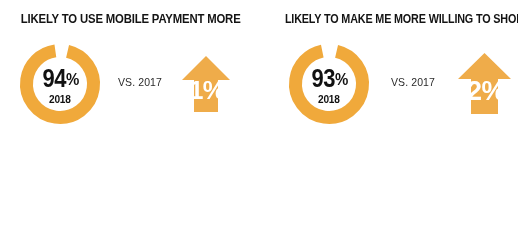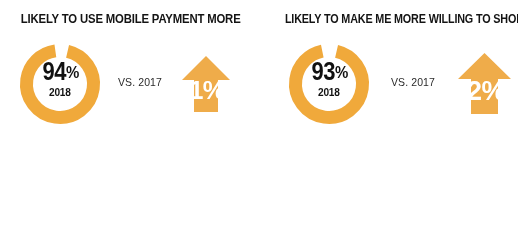--- a/index.html
+++ b/index.html
@@ -66,26 +66,27 @@
   .donut-svg {
     position: absolute;
     top: 0; left: 0;
     width: 86px;
     height: 86px;
     display: block;
   }
 
   .donut-center {
     position: absolute;
-    top: 16px; left: 0;
+    top: 0; left: 0;
     width: 86px;
     height: 86px;
     display: flex;
     flex-direction: column;
     align-items: center;
+    justify-content: center;
   }
 
   .donut-pct {
     color: #111111;
     font-family: "Liberation Sans", sans-serif;
     font-weight: bold;
     font-size: 25px;
     line-height: 24px;
     letter-spacing: -0.5px;
     transform: scaleX(0.88);

